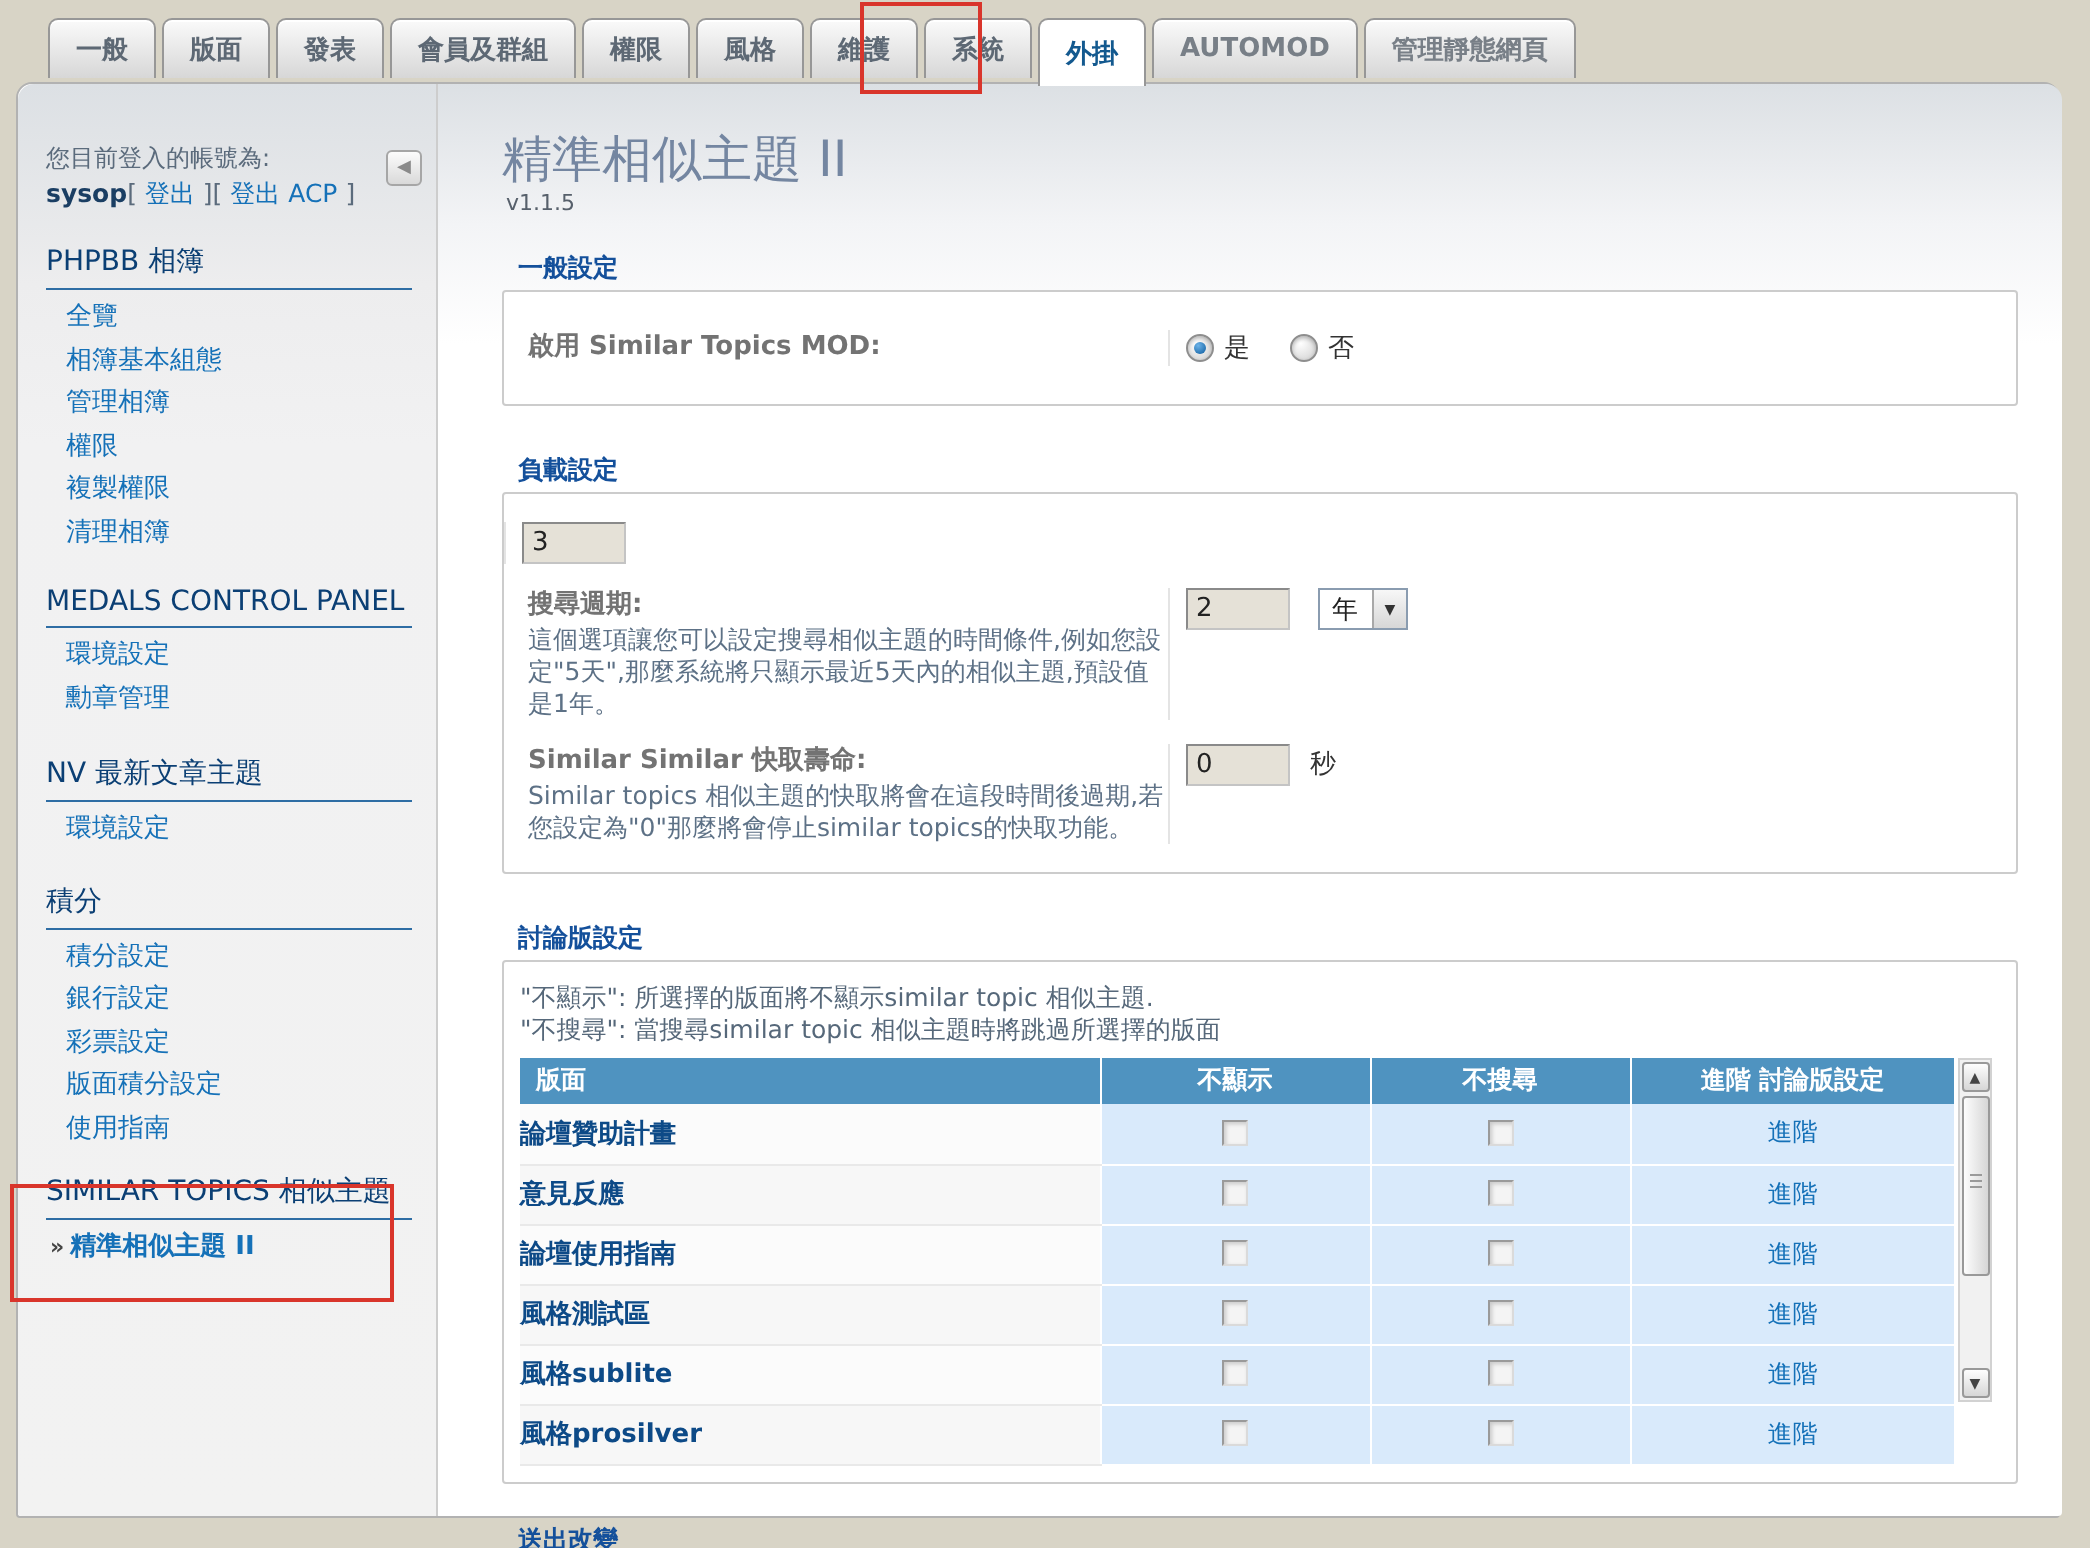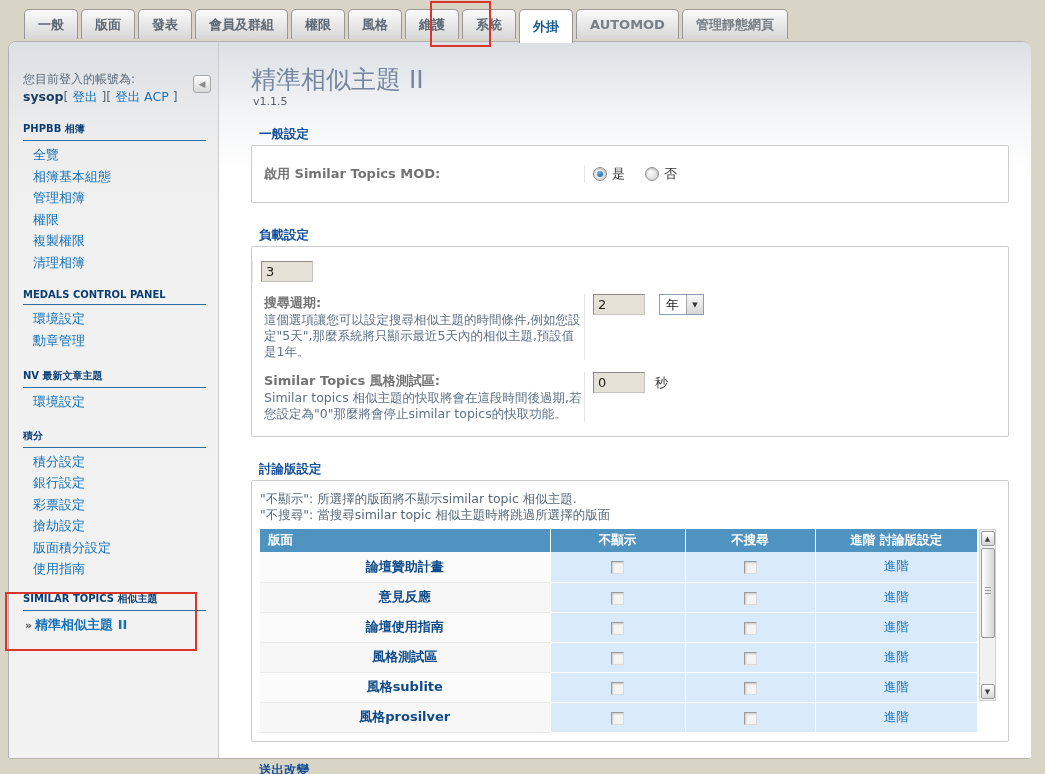--- a/index.html
+++ b/index.html
@@ -49,21 +49,21 @@
     font-size:9px; color:#8a8a8a; cursor:pointer;
   }
   .login-caption { font-size:12px; color:#5b6b7c; line-height:15px; }
   .login-line { font-size:12.5px; color:#5b6b7c; line-height:18px; margin-top:1px; }
   .login-line .uname { font-weight:bold; color:#1a3e63; }
   .login-line a { color:#1571b8; }
   .menu-section { margin-top:16px; }
   .menu-section.s3 { margin-top:18px; }
   .menu-section.s5 { margin-top:12px; }
   .menu-title {
-    font-weight:bold; font-size:10px; color:#0b3f74;
+    font-weight:normal; font-size:14px; color:#0b3f74;
     padding-bottom:4px; border-bottom:1px solid #2e6da4;
   }
   .menu-items { padding:3px 0 0 10px; }
   .menu-item { display:block; color:#1571b8; font-size:13px; line-height:21.5px; }
   .menu-item.active { font-weight:bold; margin-left:-8px; }
   .menu-item.active .arrow { color:#444; font-size:11px; margin-right:3px; }
 
   
   h1.page-title { margin:0; font-size:25px; line-height:28px; font-weight:normal; color:#7486a1; }
   .version { font-size:11px; color:#57606b; line-height:12px; margin:2px 0 0 2px; }
@@ -115,21 +115,21 @@
   
   .box.forums { padding:10px 12px 8px 8px; }
   .note { font-size:12.5px; color:#56687a; line-height:16px; }
   .ftable-wrap { display:flex; margin-top:6px; align-items:flex-start; }
   table.ftable { border-collapse:collapse; width:717px; table-layout:fixed; }
   table.ftable th {
     background:#4f93c0; color:#fff; font-size:12.5px; font-weight:bold;
     height:23px; border-left:1px solid #fff; text-align:center; padding:0;
   }
   table.ftable th.c-name { border-left:none; text-align:left; padding-left:8px; }
-  table.ftable td { height:30px; padding:0;text-align:center; }
+  table.ftable td { height:30px; padding:0; }
   td.name {
     background:#f7f7f7; font-weight:bold; color:#0d4a87; font-size:13px;
     padding-left:8px; border-bottom:1px solid #e9e9e9;
   }
   tr:nth-child(even) td.name { background:#fbfbfb; }
   td.chk, td.adv { background:#d9eafb; text-align:center; border-left:1px solid #fff; border-bottom:1px solid #fff; }
   td.adv a { color:#1571b8; font-size:12.5px; }
   .cb {
     display:inline-block; width:13px; height:13px; vertical-align:middle;
     background:#f4f4f4; border:1px solid; border-color:#9a9a9a #dadada #dadada #9a9a9a;
@@ -223,21 +223,20 @@
         <a class="menu-item">環境設定</a>
       </div>
     </div>
 
     <div class="menu-section">
       <div class="menu-title">積分</div>
       <div class="menu-items">
         <a class="menu-item">積分設定</a>
         <a class="menu-item">銀行設定</a>
         <a class="menu-item">彩票設定</a>
-        <a class="menu-item">搶劫設定</a>
         <a class="menu-item">版面積分設定</a>
         <a class="menu-item">使用指南</a>
       </div>
     </div>
 
     <div class="menu-section s5">
       <div class="menu-title">SIMILAR TOPICS 相似主題</div>
       <div class="menu-items">
         <a class="menu-item active"><span class="arrow">»</span><span>精準相似主題 II</span></a>
       </div>
@@ -285,21 +284,21 @@
           <div class="dd">
             <input class="text" value="2" style="">
             <span class="select">
               <span class="val">年</span>
               <span class="btn">▼</span>
             </span>
           </div>
         </div>
         <div class="frow">
           <div class="dt">
-            <div class="flabel">Similar Topics 風格測試區:</div>
+            <div class="flabel">Similar Similar 快取壽命:</div>
             <div class="explain">Similar topics 相似主題的快取將會在這段時間後過期,若您設定為"0"那麼將會停止similar topics的快取功能。</div>
           </div>
           <div class="dd">
             <input class="text" value="0" style="">
             <span class="unit">秒</span>
           </div>
         </div>
       </div>
     </div>
 

